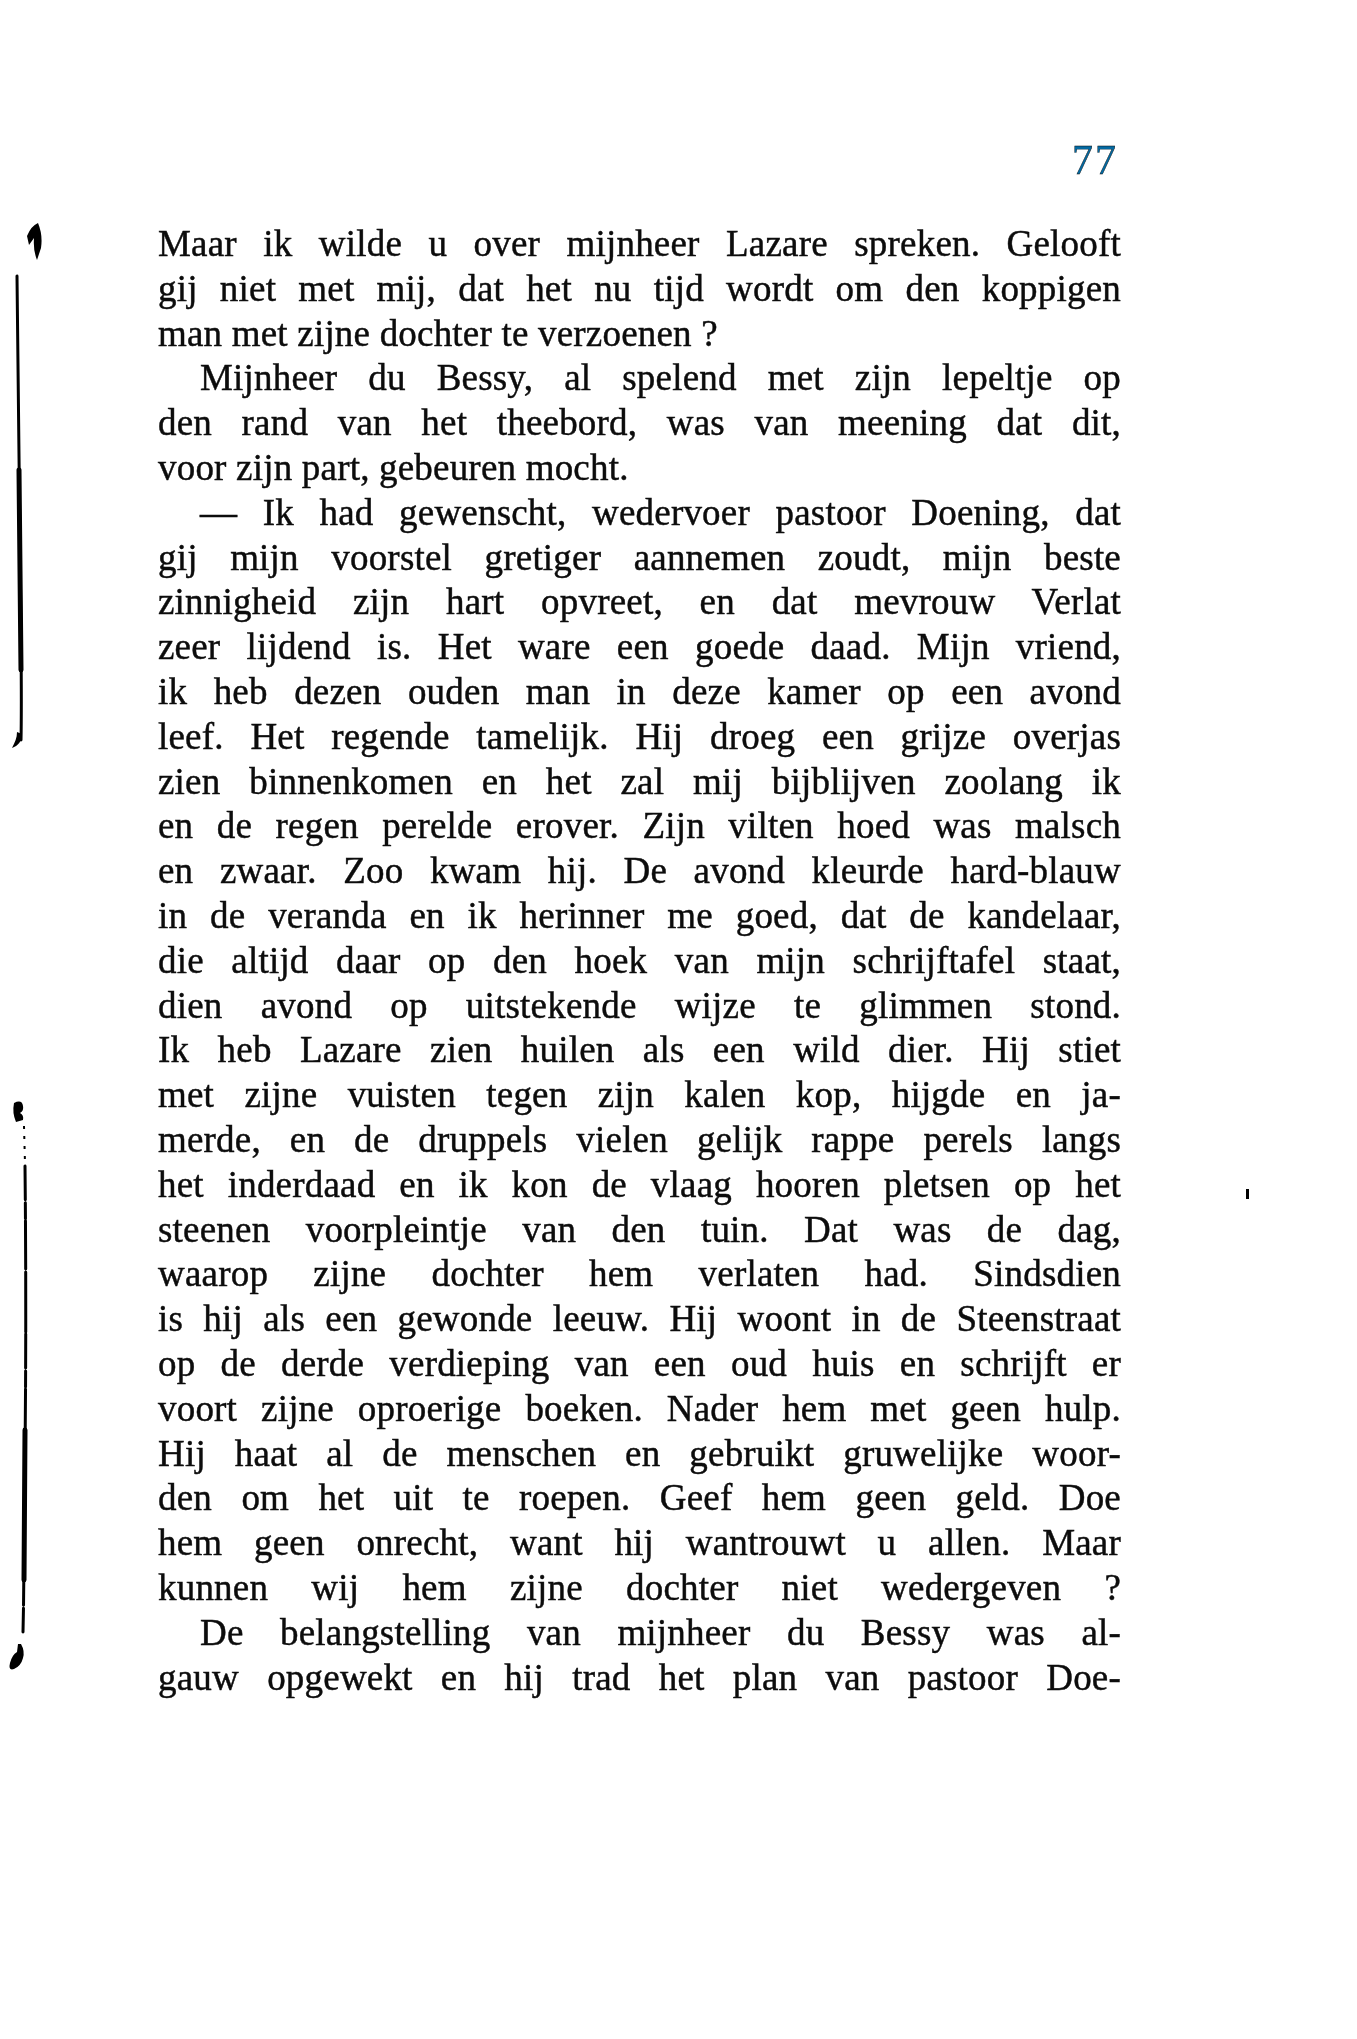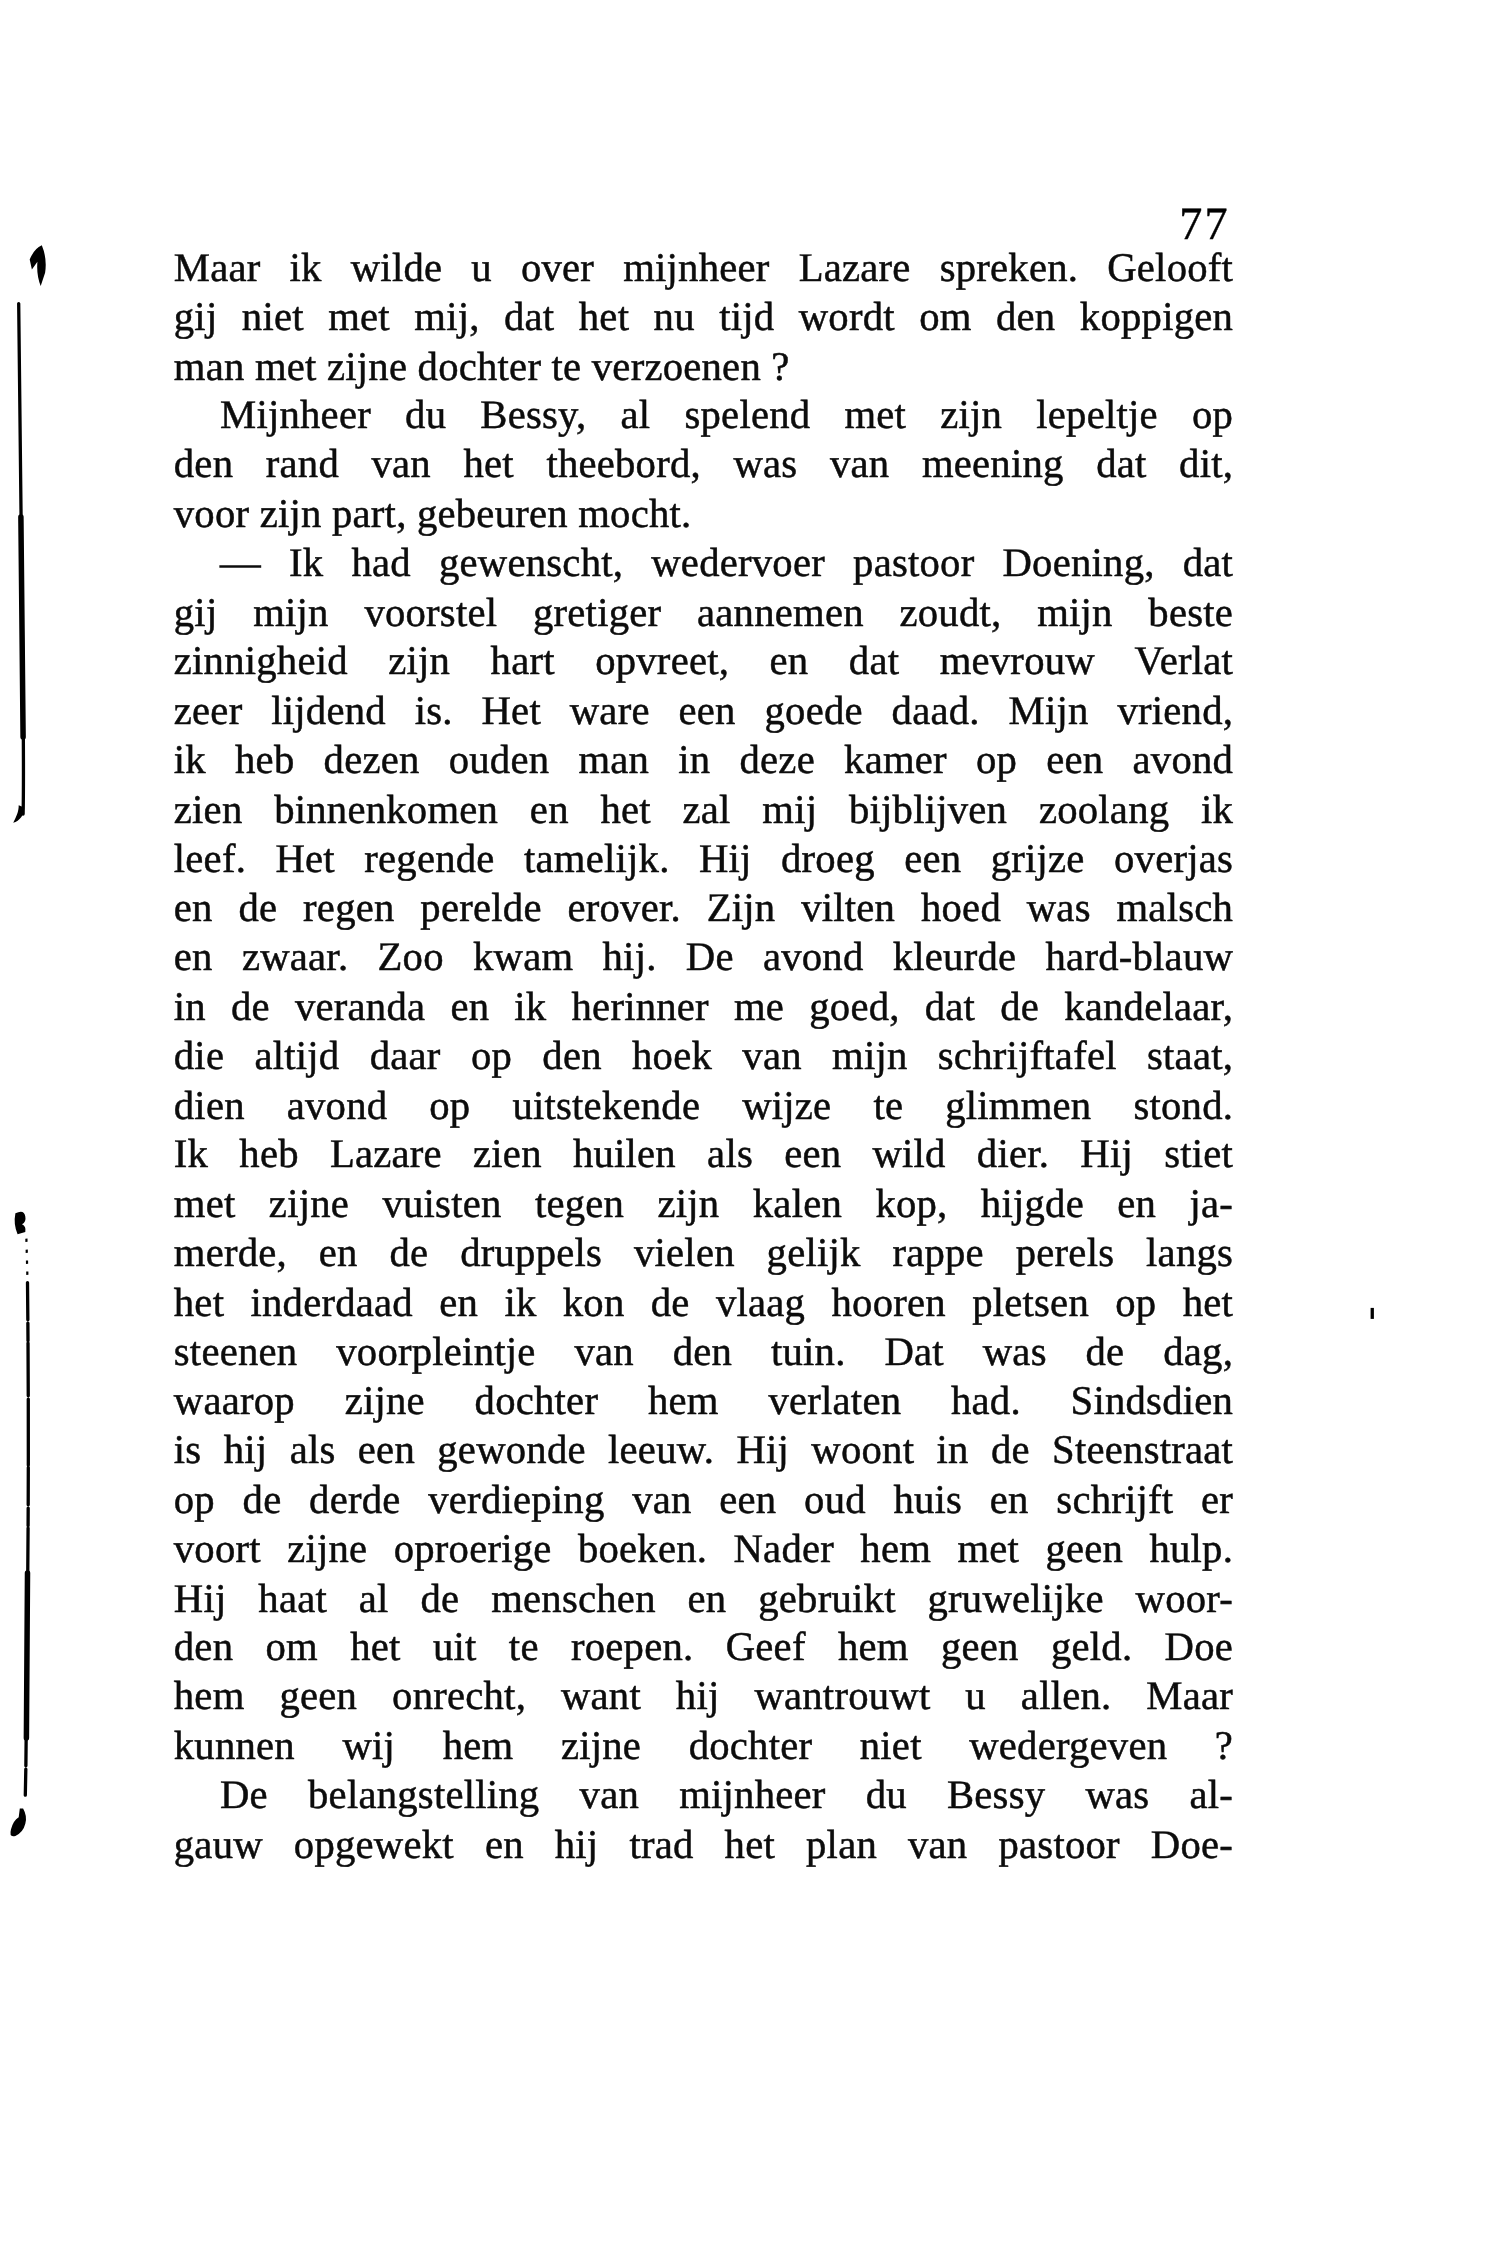--- a/index.html
+++ b/index.html
@@ -11,23 +11,22 @@
     font-family: "Liberation Serif", serif;
   }
   .page {
     position: absolute; inset: 0;
     background: #ffffff;
   }
   .page-number {
     position: absolute;
     left: 1072px; top: 136px;
     font-size: 42px;
-    color: #000000;
+    color: #0369a1;
     letter-spacing: 2px;
-    margin-top: 44px;
     -webkit-text-stroke: 0.4px #0b0b0b;
   }
   .text-block {
     position: absolute;
     left: 158px; top: 222px;
     width: 963px;
     font-size: 37px;
     line-height: 44.8px;
     color: #0c0c0c;
     -webkit-text-stroke: 0.45px #0c0c0c;
@@ -64,22 +63,22 @@
       <div class="line justify">gij niet met mij, dat het nu tijd wordt om den koppigen</div>
       <div class="line left">man met zijne dochter te verzoenen ?</div>
       <div class="line justify indent">Mijnheer du Bessy, al spelend met zijn lepeltje op</div>
       <div class="line justify">den rand van het theebord, was van meening dat dit,</div>
       <div class="line left">voor zijn part, gebeuren mocht.</div>
       <div class="line justify indent">— Ik had gewenscht, wedervoer pastoor Doening, dat</div>
       <div class="line justify">gij mijn voorstel gretiger aannemen zoudt, mijn beste</div>
       <div class="line justify">zinnigheid zijn hart opvreet, en dat mevrouw Verlat</div>
       <div class="line justify">zeer lijdend is. Het ware een goede daad. Mijn vriend,</div>
       <div class="line justify">ik heb dezen ouden man in deze kamer op een avond</div>
+      <div class="line justify">leef. Het regende tamelijk. Hij droeg een grijze overjas</div>
       <div class="line justify">zien binnenkomen en het zal mij bijblijven zoolang ik</div>
-      <div class="line justify">leef. Het regende tamelijk. Hij droeg een grijze overjas</div>
       <div class="line justify">en de regen perelde erover. Zijn vilten hoed was malsch</div>
       <div class="line justify">en zwaar. Zoo kwam hij. De avond kleurde hard-blauw</div>
       <div class="line justify">in de veranda en ik herinner me goed, dat de kandelaar,</div>
       <div class="line justify">die altijd daar op den hoek van mijn schrijftafel staat,</div>
       <div class="line justify">dien avond op uitstekende wijze te glimmen stond.</div>
       <div class="line justify">Ik heb Lazare zien huilen als een wild dier. Hij stiet</div>
       <div class="line justify">met zijne vuisten tegen zijn kalen kop, hijgde en ja-</div>
       <div class="line justify">merde, en de druppels vielen gelijk rappe perels langs</div>
       <div class="line justify">het inderdaad en ik kon de vlaag hooren pletsen op het</div>
       <div class="line justify">steenen voorpleintje van den tuin. Dat was de dag,</div>

